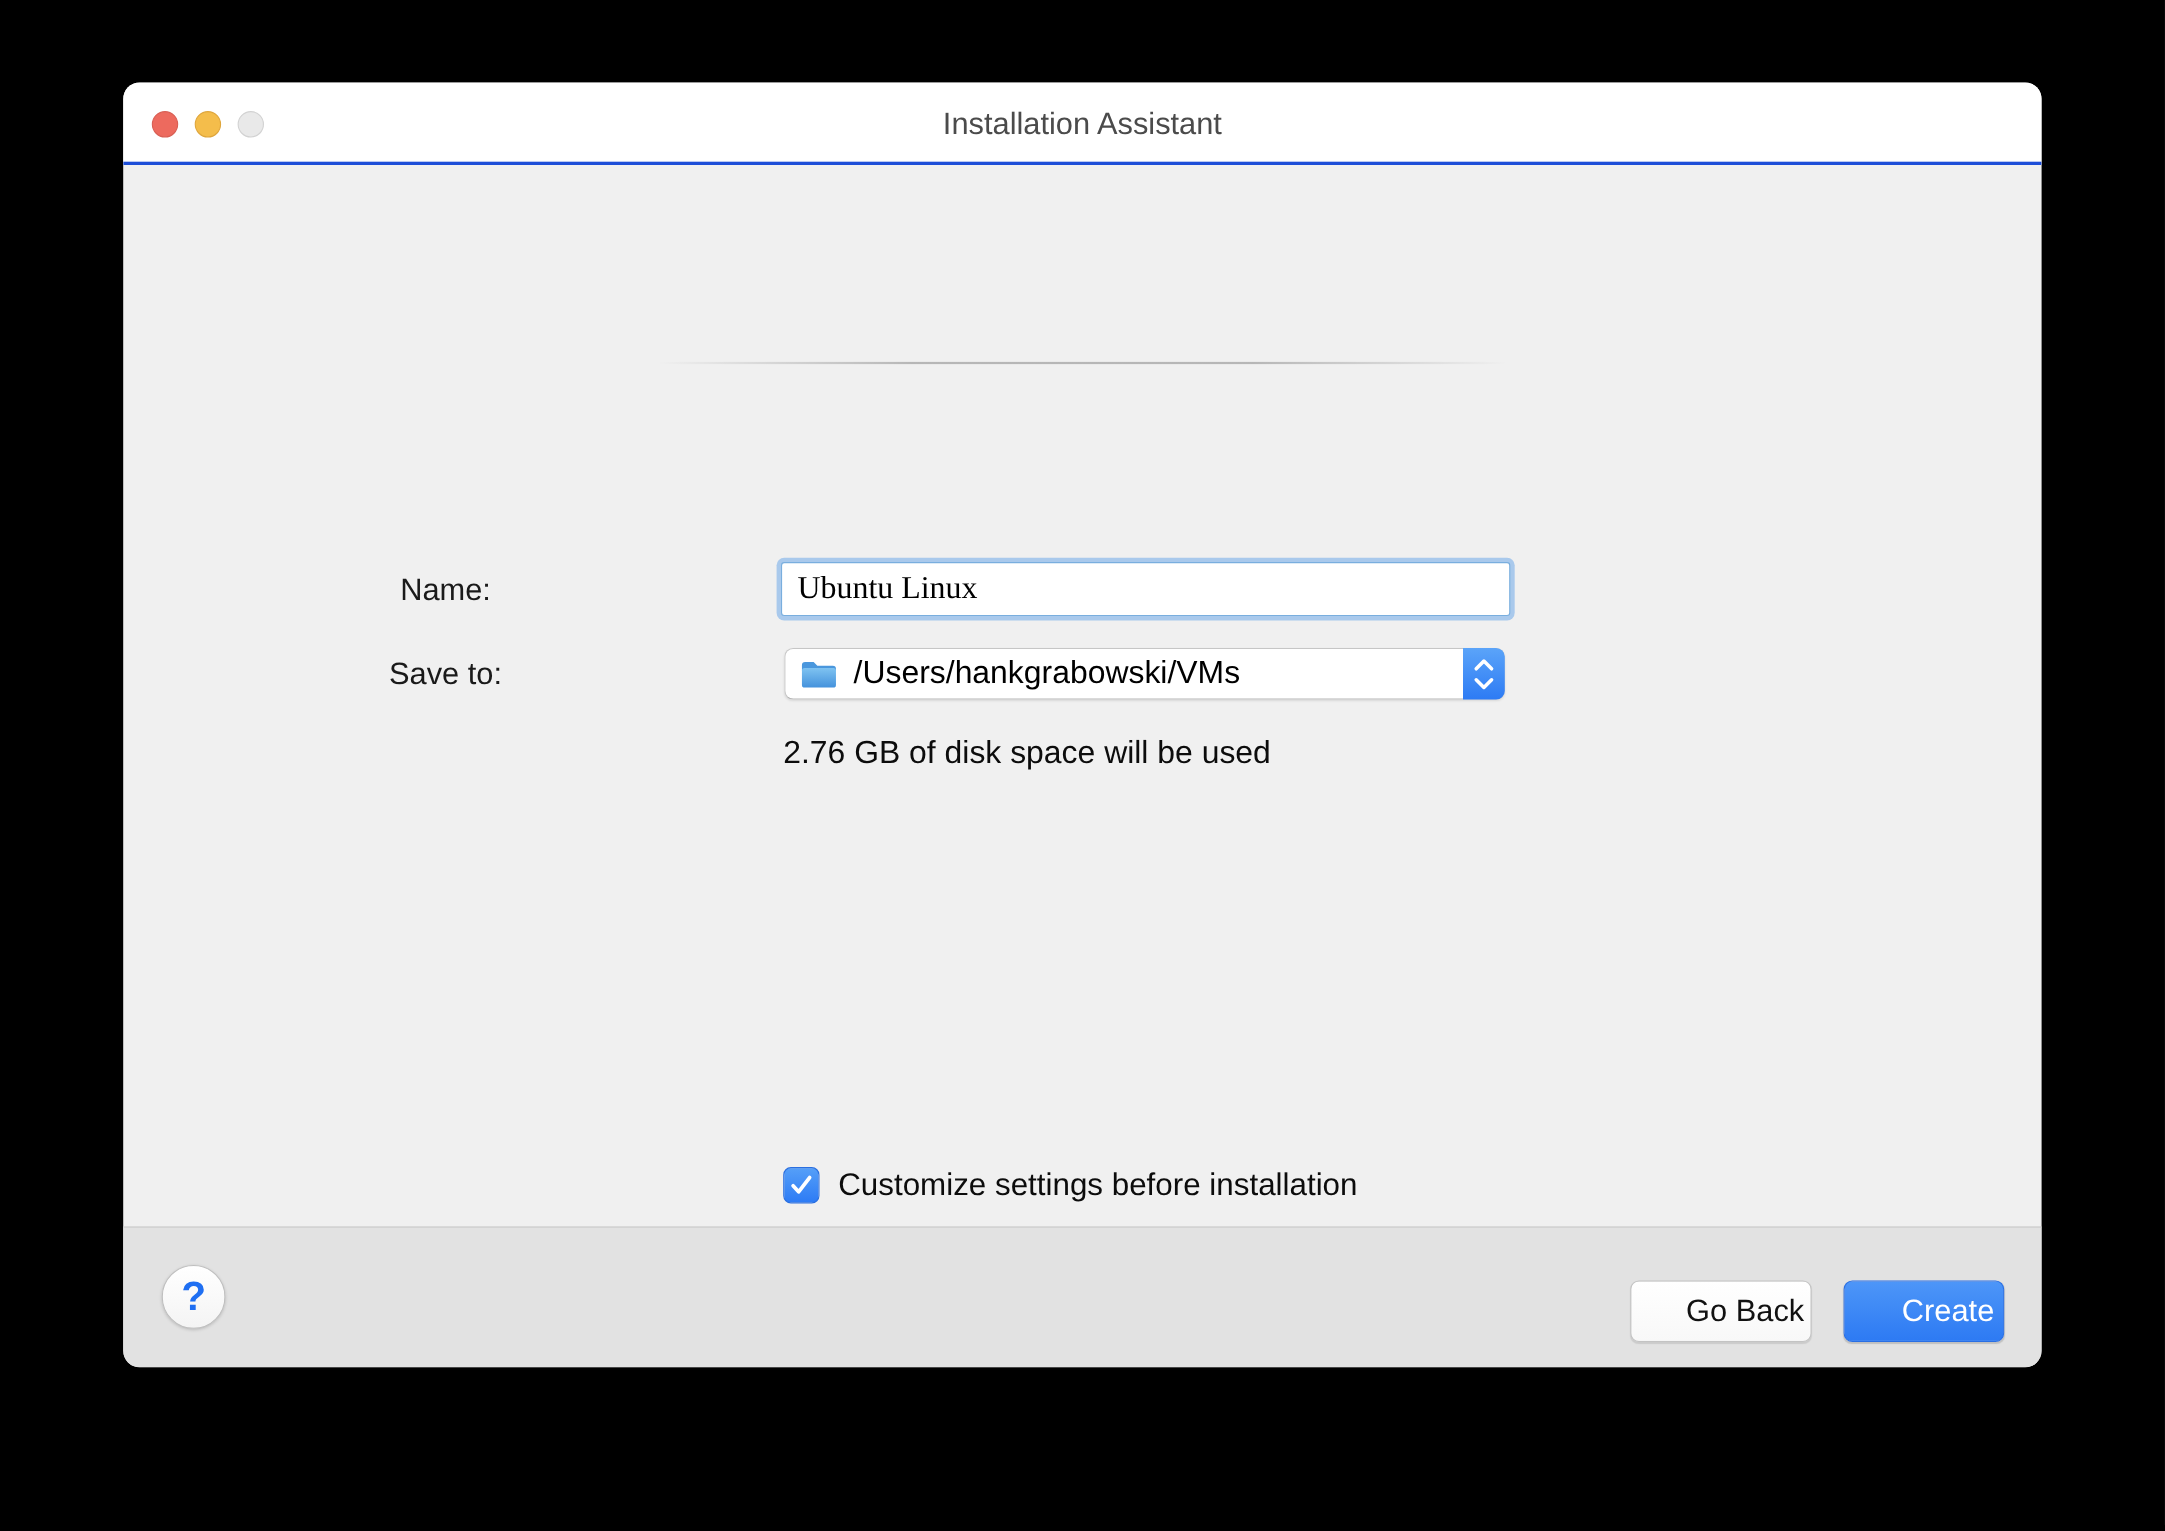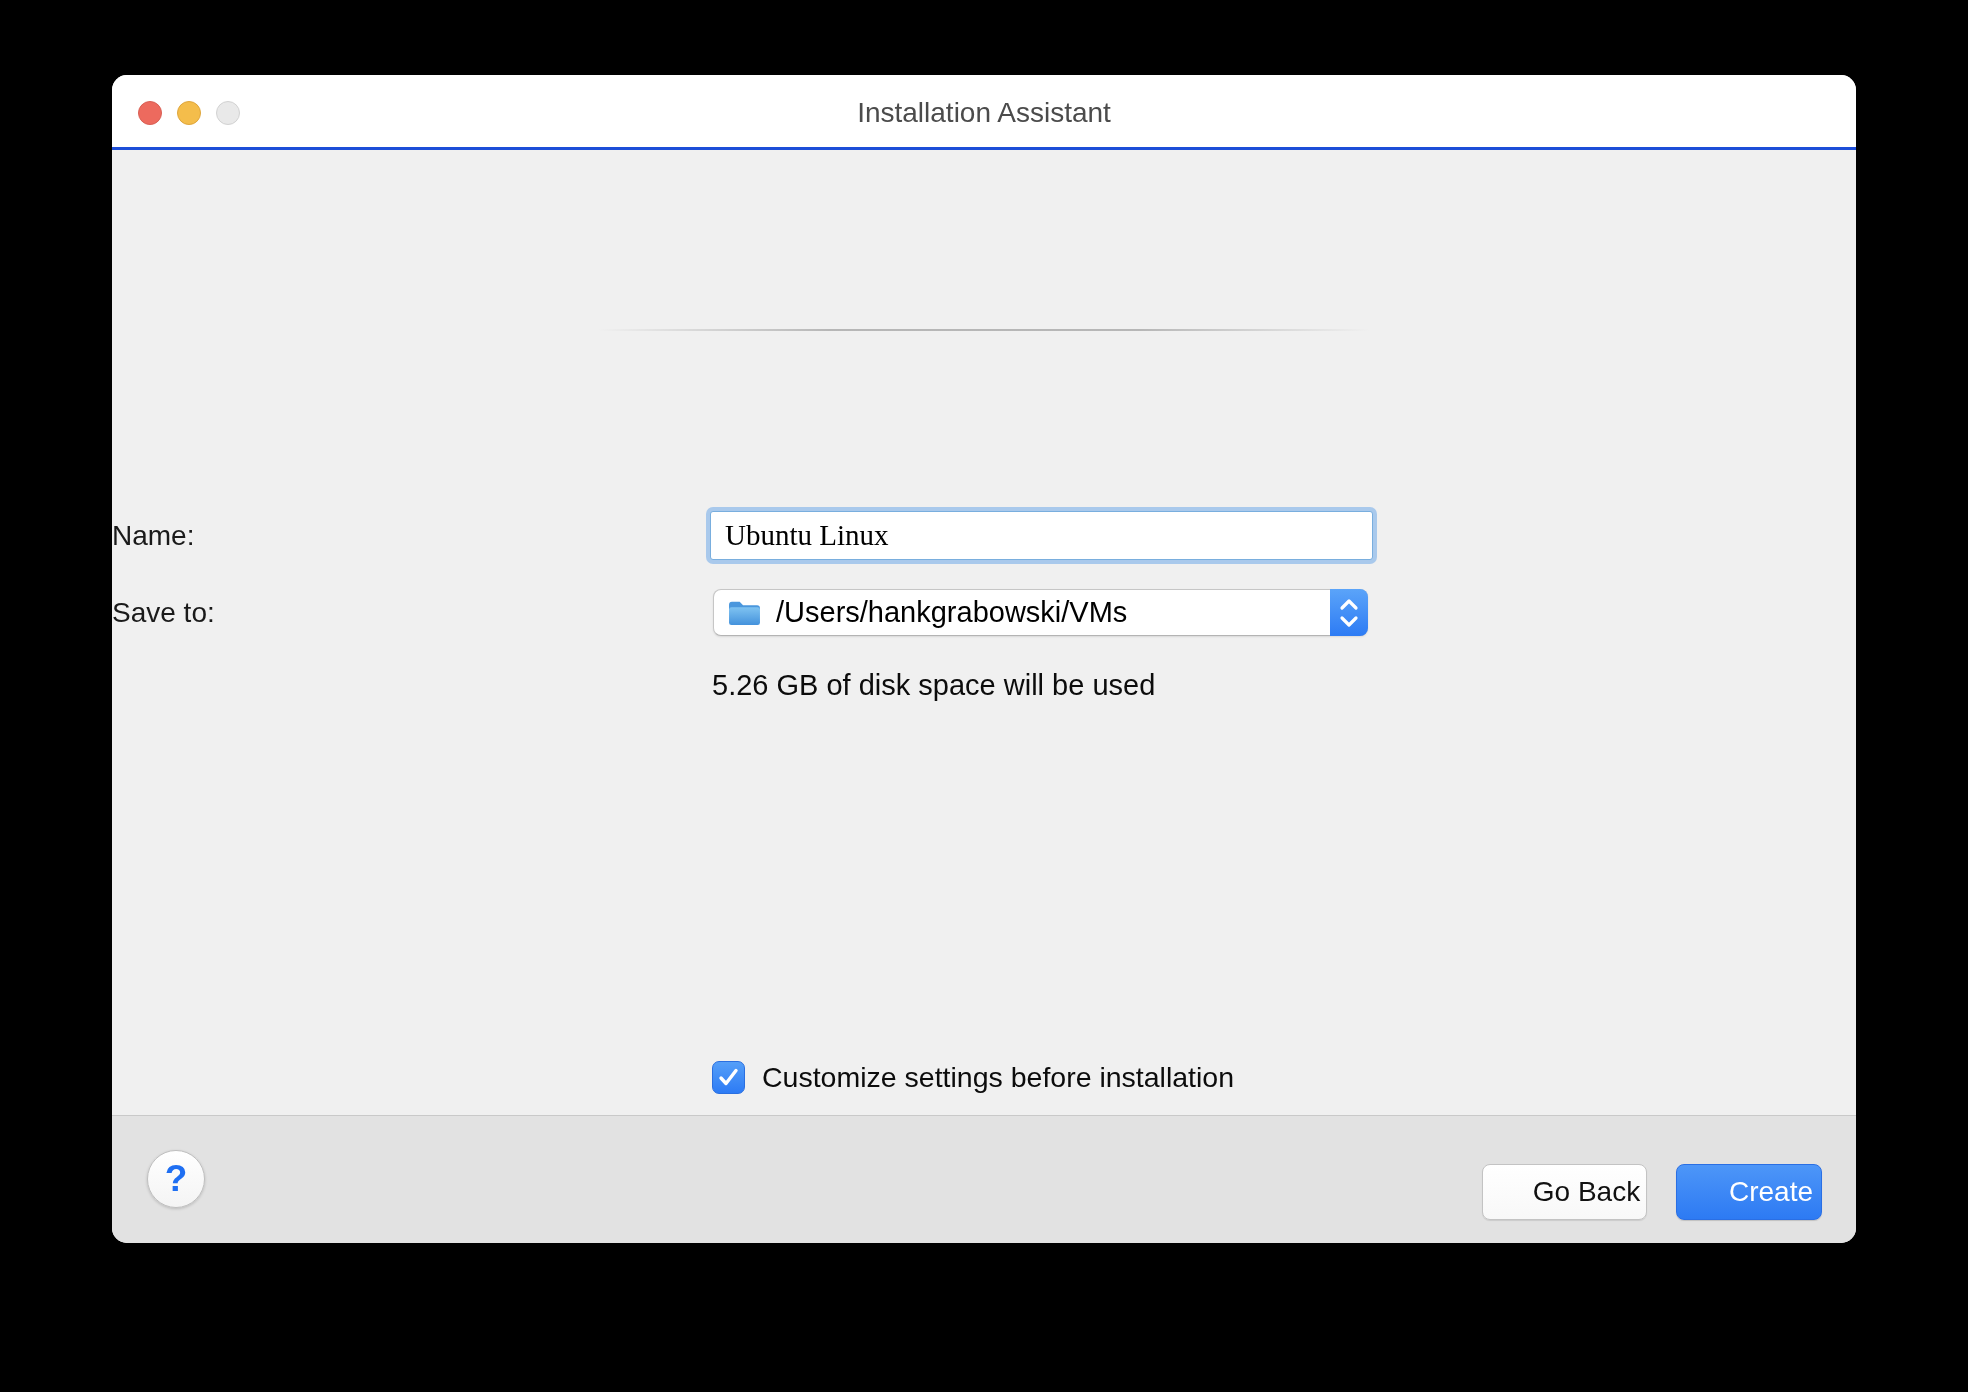--- a/index.html
+++ b/index.html
@@ -50,21 +50,21 @@
   }
   .heading-divider {
     position: absolute; top: 254px; left: 50%;
     transform: translateX(-50%);
     width: 772px; height: 2px;
     background: linear-gradient(to right, rgba(176,176,176,0), rgba(176,176,176,0.9) 30%, rgba(176,176,176,0.9) 70%, rgba(176,176,176,0));
   }
   
   .field-label {
     position: absolute; left: 0; width: 586px;
-    text-align: left;
+    text-align: center;
     font-size: 28px; color: #1a1a1a;
   }
   .label-name { top: 436px; line-height: 49px; }
   .label-save { top: 514px; line-height: 47px; }
   .name-input {
     position: absolute; left: 598px; top: 436px;
     width: 663px; height: 49px;
     background: #fff;
     border: 1px solid #79aede;
     border-radius: 3px;
@@ -189,21 +189,21 @@
     </svg>
     <span class="popup-path">/Users/hankgrabowski/VMs</span>
     <div class="popup-stepper">
       <svg width="30" height="40" viewBox="0 0 30 40">
         <polyline points="8,15 15,8 22,15" fill="none" stroke="#fff" stroke-width="3.2" stroke-linecap="round" stroke-linejoin="round"></polyline>
         <polyline points="8,25 15,32 22,25" fill="none" stroke="#fff" stroke-width="3.2" stroke-linecap="round" stroke-linejoin="round"></polyline>
       </svg>
     </div>
   </div>
 
-  <div class="disk-note">5.26 GB of disk space will be used</div>
+  <div class="disk-note">2.76 GB of disk space will be used</div>
 
   <div class="checkbox-row">
     <div class="checkbox">
       <svg width="23" height="23" viewBox="0 0 23 23">
         <path d="M4 12 L9 17.5 L19 4.5" fill="none" stroke="#fff" stroke-width="3.4" stroke-linecap="round" stroke-linejoin="round"></path>
       </svg>
     </div>
     <div class="checkbox-label">Customize settings before installation</div>
   </div>
 

